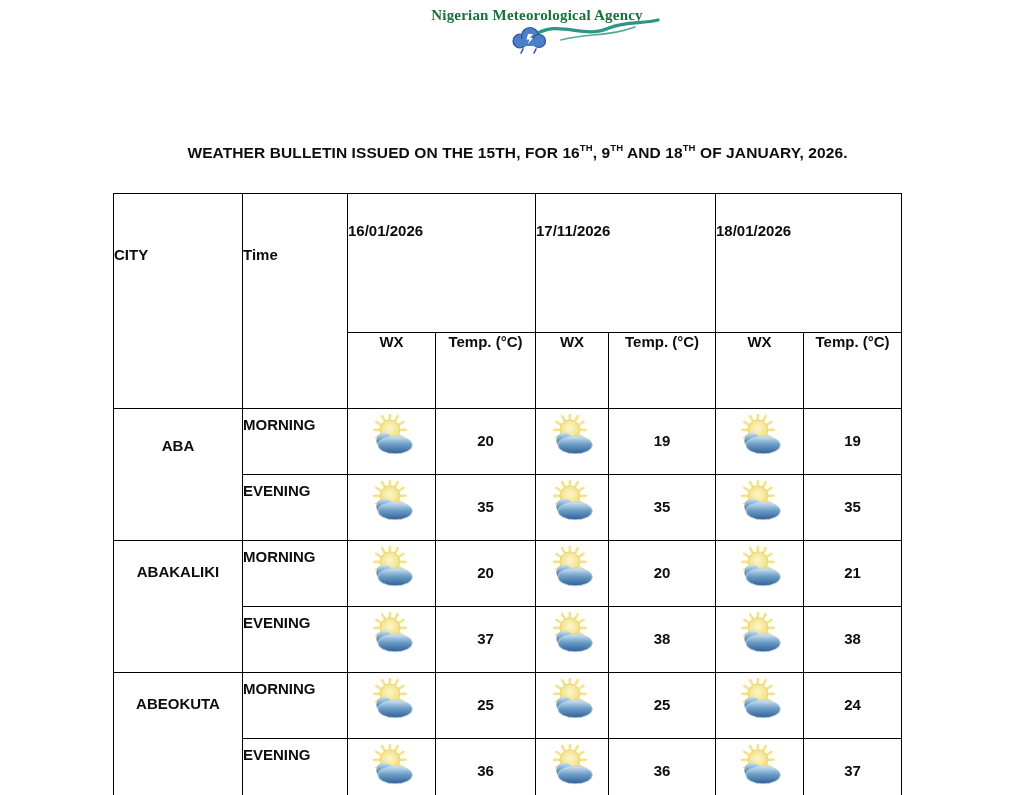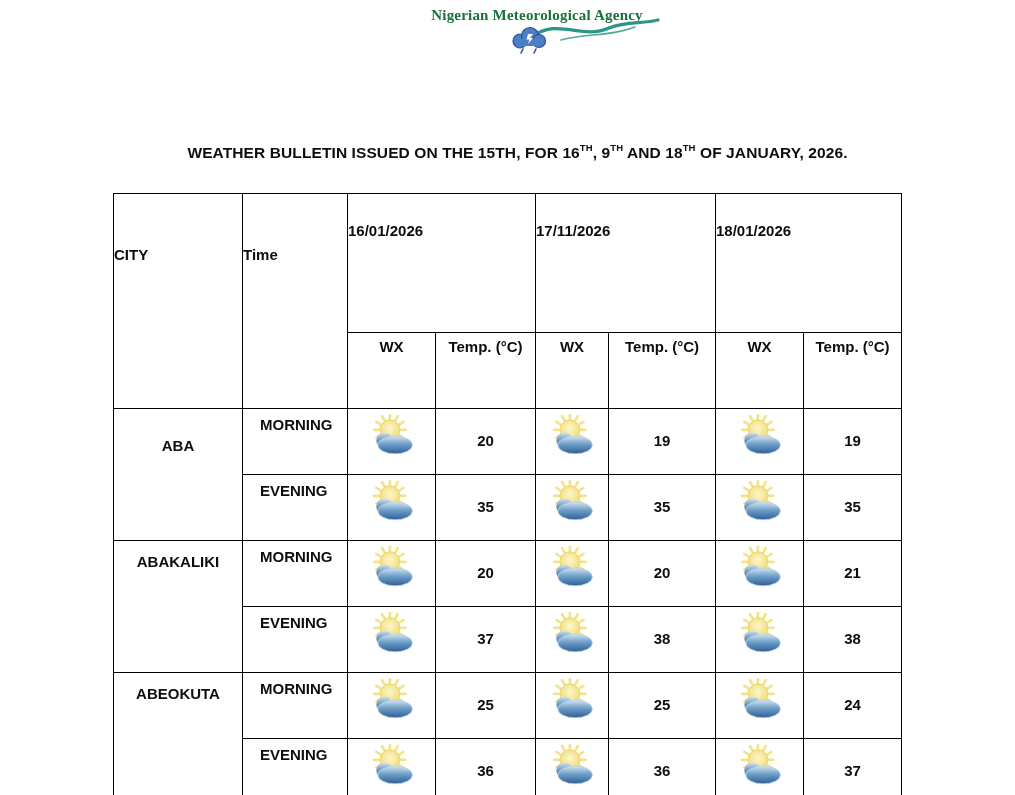--- a/index.html
+++ b/index.html
@@ -34,25 +34,25 @@
     font-weight:bold; font-size:15px; color:#0d0d0d;
   }
   .wx-table td { border:1.5px solid #000; vertical-align:top; overflow:hidden; }
 
   tr.hrow1 td { height:139px; }
   tr.hrow2 td { height:76px;  }
   tr.drow  td { height:66px;  }
 
   td.h-city, td.h-time { text-align:left; padding-top:52px; vertical-align:top; }
   td.h-date { vertical-align:middle; padding-bottom:66px; }
-  td.h-sub  { text-align:center; padding-top:5px; }
-
-  td.city { text-align:center; padding-top:12px; }
+  td.h-sub  { text-align:center; }
+
+  td.city { text-align:center; padding-top:22px; }
   td.city.city-0 { padding-top:28px; }
-  td.time { text-align:left; padding-left:17px; padding-top:7px; }
+  td.time { text-align:left; padding-top:7px; }
   td.wx   { text-align:center; padding-top:5px; }
   td.temp { text-align:center; padding-top:23px; }
   .wx-icon { width:46px; height:42px; display:inline-block; }
 </style>
 </head>
 <body>
 
 <svg width="0" height="0" style="position:absolute" aria-hidden="true">
   <defs>
     <radialGradient id="sunGrad" cx="0.5" cy="0.42" r="0.65">

